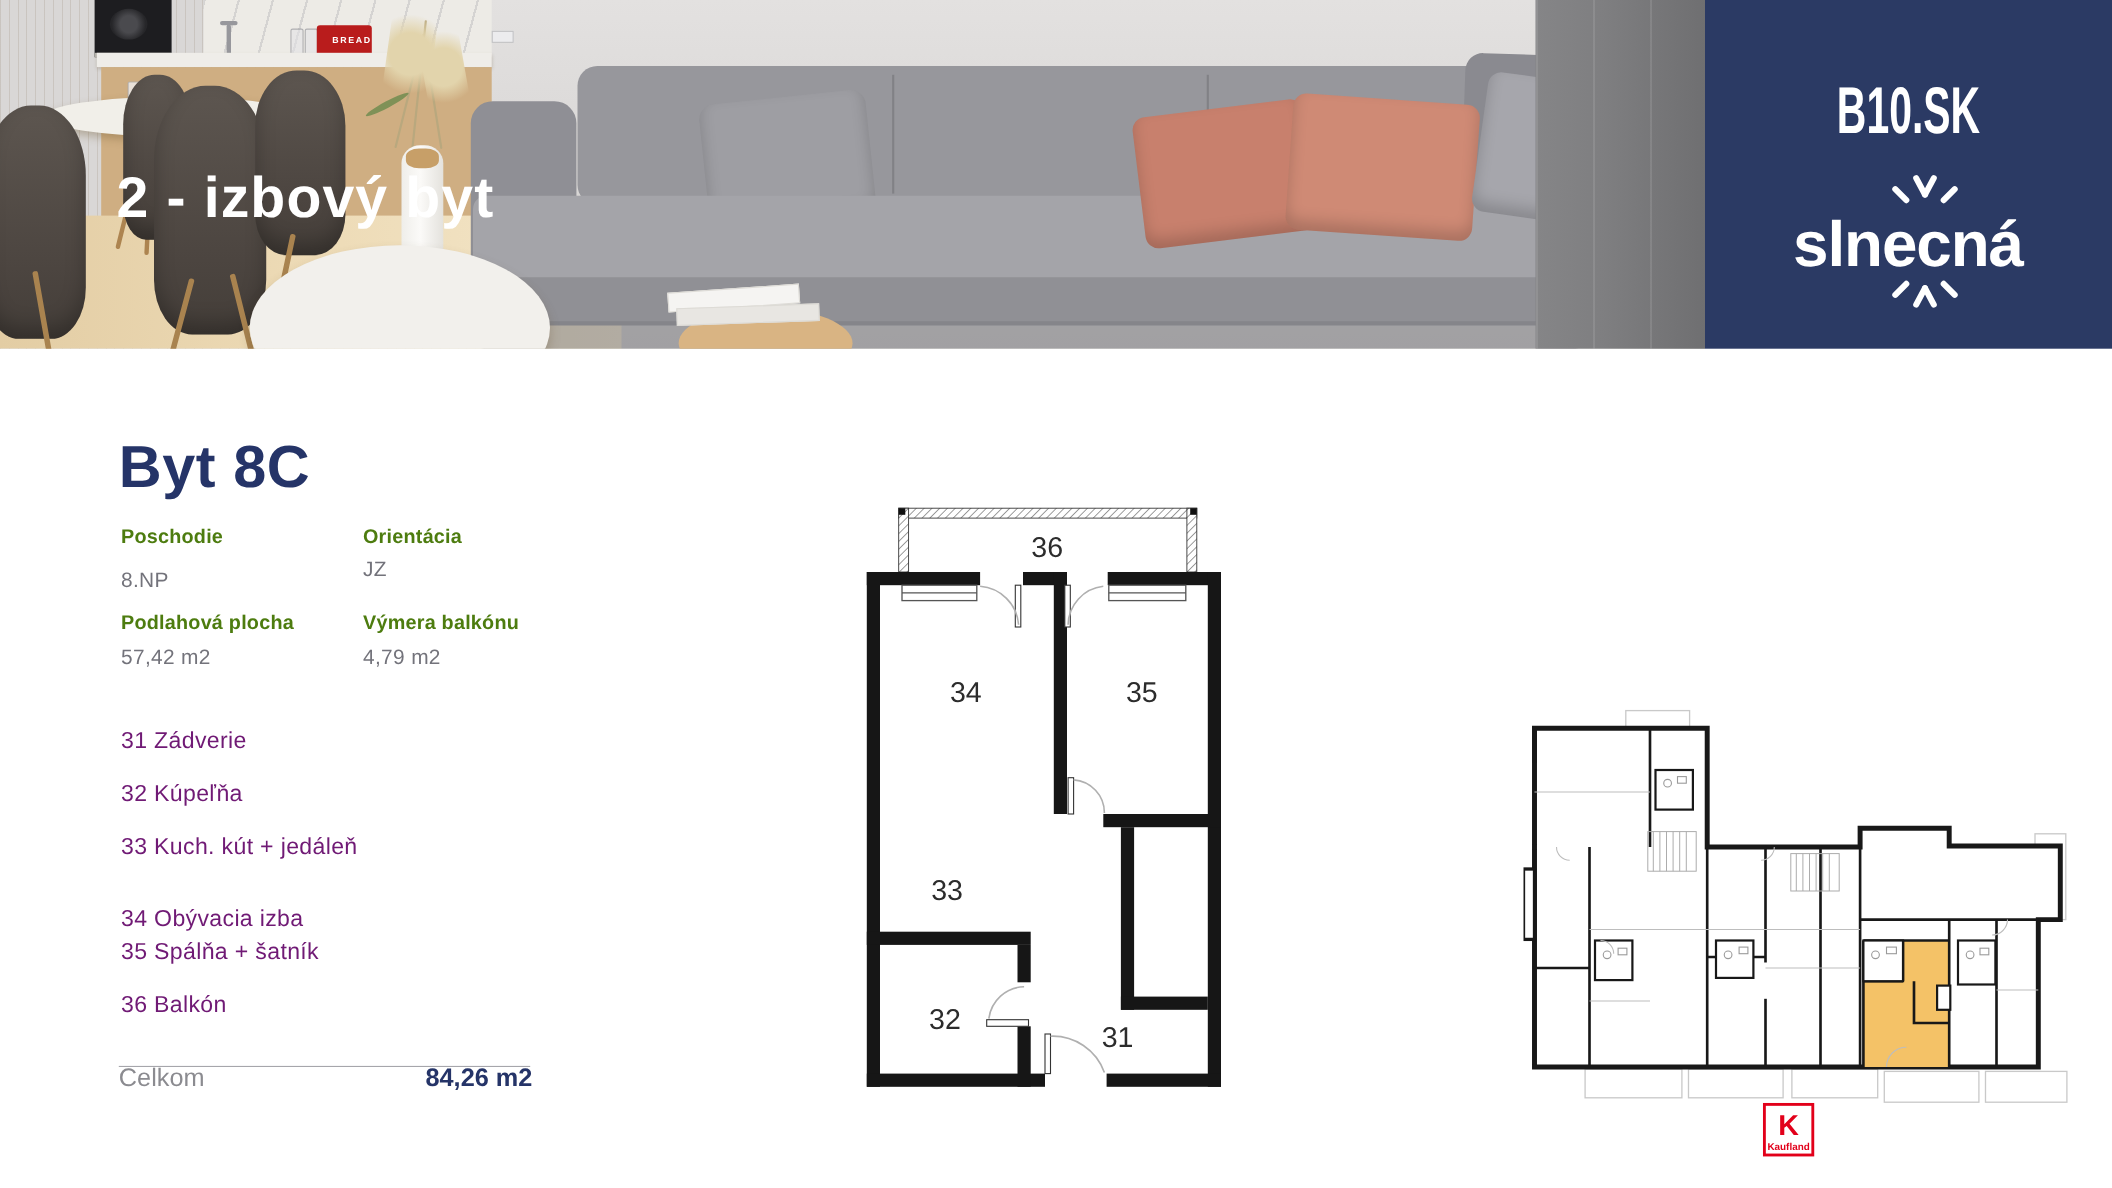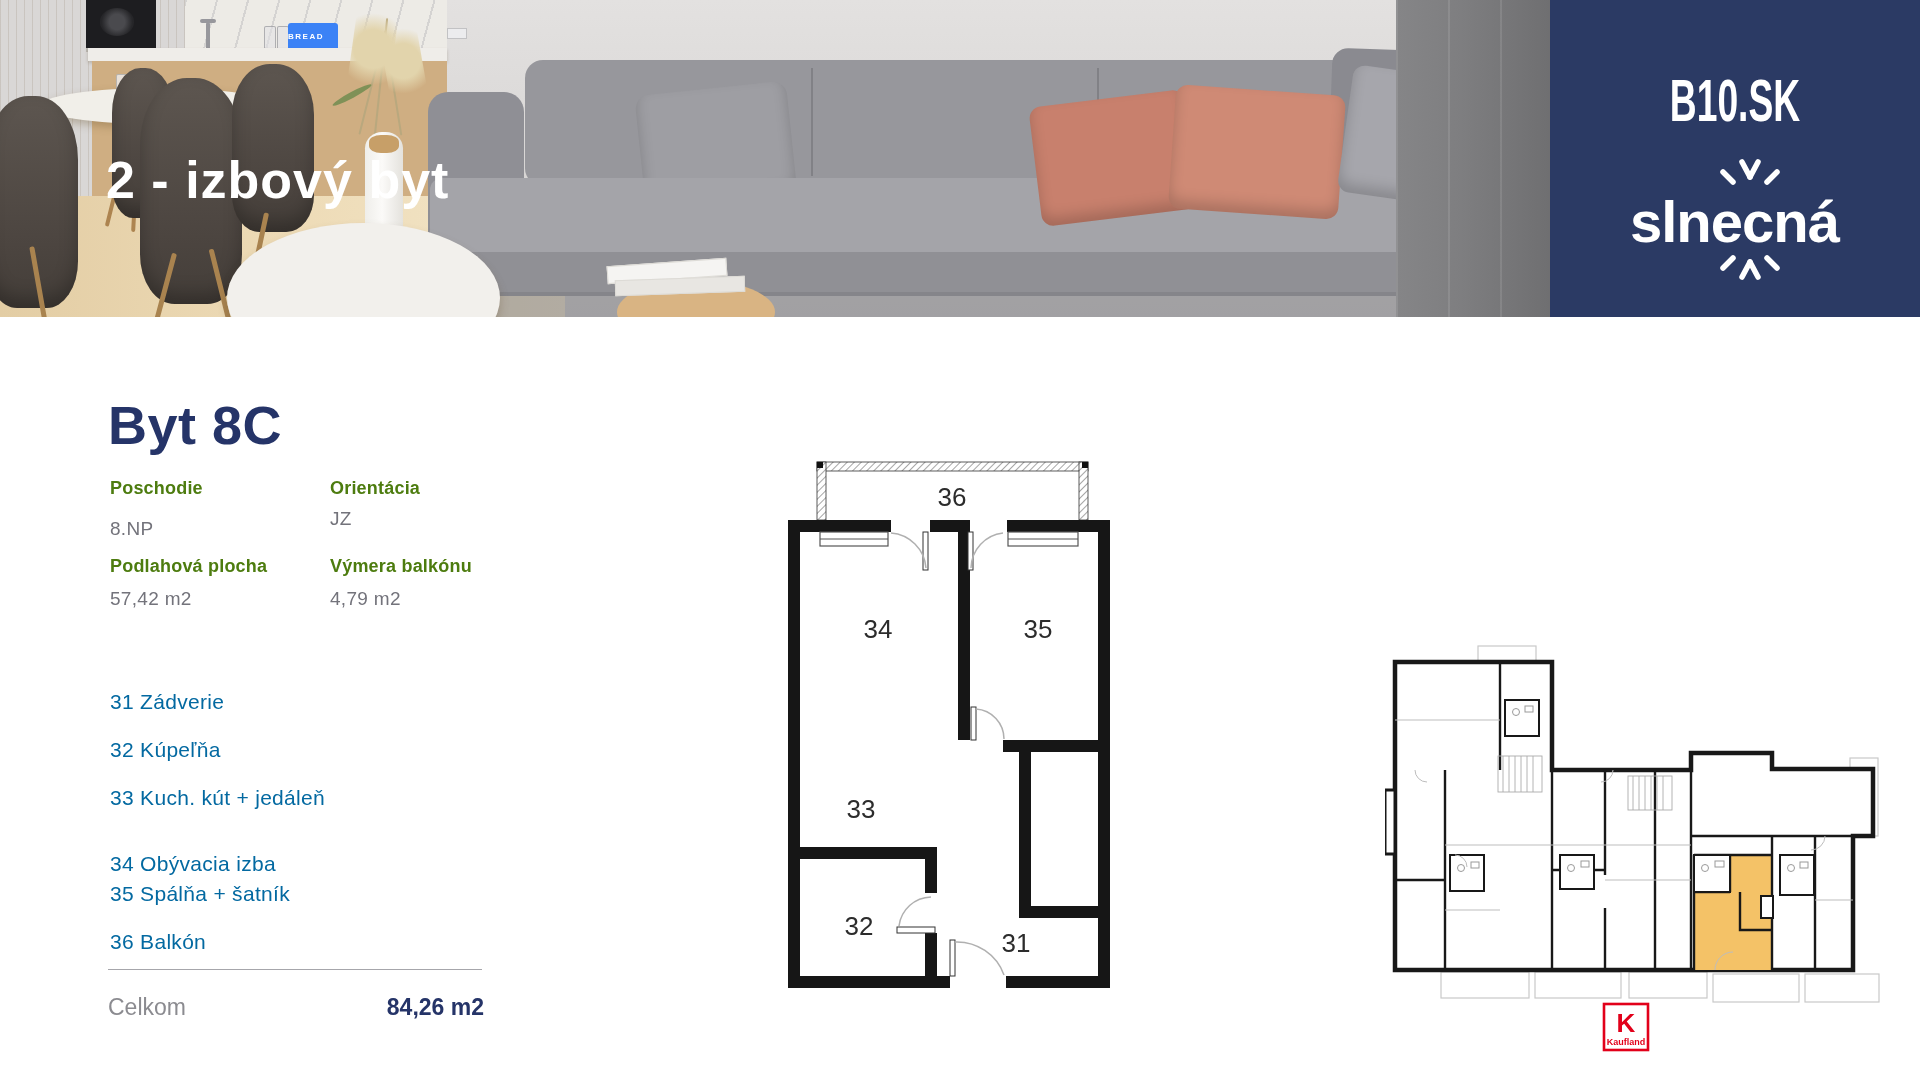--- a/index.html
+++ b/index.html
@@ -15,22 +15,22 @@
     background:linear-gradient(180deg,#b99a6d 0%,#cfb087 30%,#d9bd94 60%,#d9c199 100%);}
   .slats{background-image:repeating-linear-gradient(90deg,rgba(92,64,28,.12) 0 1px,rgba(255,255,255,0) 1px 8px);}
   .microwave{left:86px;top:0;width:70px;height:48px;background:#1d1d20;border-bottom:4px solid #b9b6b0;}
   .mw-glass{left:14px;top:8px;width:34px;height:28px;background:radial-gradient(circle at 50% 50%,#4a4a4e 0 35%,#262629 70%);border-radius:50%;}
   .marble{left:185px;top:0;width:262px;height:52px;background:#edebe6;
     background-image:repeating-linear-gradient(105deg,rgba(150,150,158,.28) 0 2px,rgba(0,0,0,0) 2px 30px);}
   .counter{left:88px;top:48px;width:359px;height:13px;background:#efede9;box-shadow:0 2px 3px rgba(90,70,40,.25);}
   .lowercab{left:92px;top:61px;width:355px;height:152px;background:#cfae82;}
   .floor{left:0;top:196px;width:565px;height:121px;
     background:linear-gradient(90deg,#e3cda4 0%,#eedcb8 55%,#f3e6c9 100%);}
-  .breadbox{left:288px;top:23px;width:50px;height:28px;background:#3b82f6;border-radius:3px;
-    color:#fff;font-size:8px;letter-spacing:1.5px;text-align:left;line-height:28px;font-weight:700;}
+  .breadbox{left:288px;top:23px;width:50px;height:28px;background:#b91c1c;border-radius:3px;
+    color:#fff;font-size:8px;letter-spacing:1.5px;text-align:right;line-height:28px;font-weight:700;}
   .jar{top:26px;width:10px;height:24px;background:rgba(225,225,230,.55);border:1px solid rgba(120,120,125,.5);border-radius:2px;}
   .faucet{left:206px;top:22px;width:4px;height:28px;background:#97979c;border-radius:2px;}
   .faucet-top{left:200px;top:19px;width:16px;height:4px;background:#97979c;border-radius:2px;}
   .switch{left:447px;top:28px;width:18px;height:9px;background:#ececee;border:1px solid #c2c2c4;}
   .dtable{left:40px;top:88px;width:235px;height:36px;background:#f1efe9;border-radius:50%;
     box-shadow:0 4px 8px rgba(110,85,45,.35);}
   .tleg{width:4px;height:110px;background:#ad8450;border-radius:2px;}
   .glass{width:12px;height:17px;background:rgba(240,240,244,.75);border:1px solid rgba(150,150,150,.6);border-radius:2px 2px 3px 3px;}
   .chair{background:linear-gradient(180deg,#5d5650 0%,#4c4540 70%,#443e39 100%);
          border-radius:46% 46% 34% 34% / 30% 30% 22% 22%;box-shadow:inset 0 -10px 18px rgba(0,0,0,.25);}
@@ -63,23 +63,23 @@
   
   .brand-panel{left:1550px;top:0;width:370px;height:317px;background:#2b3a64;}
   .site-title{left:0;top:66px;width:370px;text-align:center;color:#fff;
     font-size:60px;font-weight:800;transform:scaleX(.62);letter-spacing:0px;}
   .slnecna{left:60px;top:150px;}
 
   
   .apt-title{left:108px;top:394px;font-size:54px;font-weight:700;color:#253468;letter-spacing:.5px;}
   .dlabel{font-size:18px;font-weight:700;color:#4d7c0f;letter-spacing:.2px;}
   .dvalue{font-size:19px;color:#73737b;letter-spacing:.3px;}
-  .room-item{left:110px;font-size:21px;color:#0369a1;letter-spacing:.3px;margin-top:28px;}
+  .room-item{left:110px;font-size:21px;color:#701a75;letter-spacing:.3px;}
   .divider{left:108px;top:969px;width:374px;height:1px;background:#a6a6ab;}
-  .total-row{left:108px;top:994px;width:376px;display:flex;justify-content:space-between;align-items:baseline;}
+  .total-row{left:108px;top:966px;width:376px;display:flex;justify-content:space-between;align-items:baseline;}
   .total-label{font-size:23px;color:#8b8b90;}
   .total-value{font-size:23px;font-weight:700;color:#253468;}
 
   svg text{font-family:"Liberation Sans",sans-serif;}
   .plan-num{font-size:26px;fill:#2c2c2c;}
 </style>
 </head>
 <body>
 
 <div class="page">

